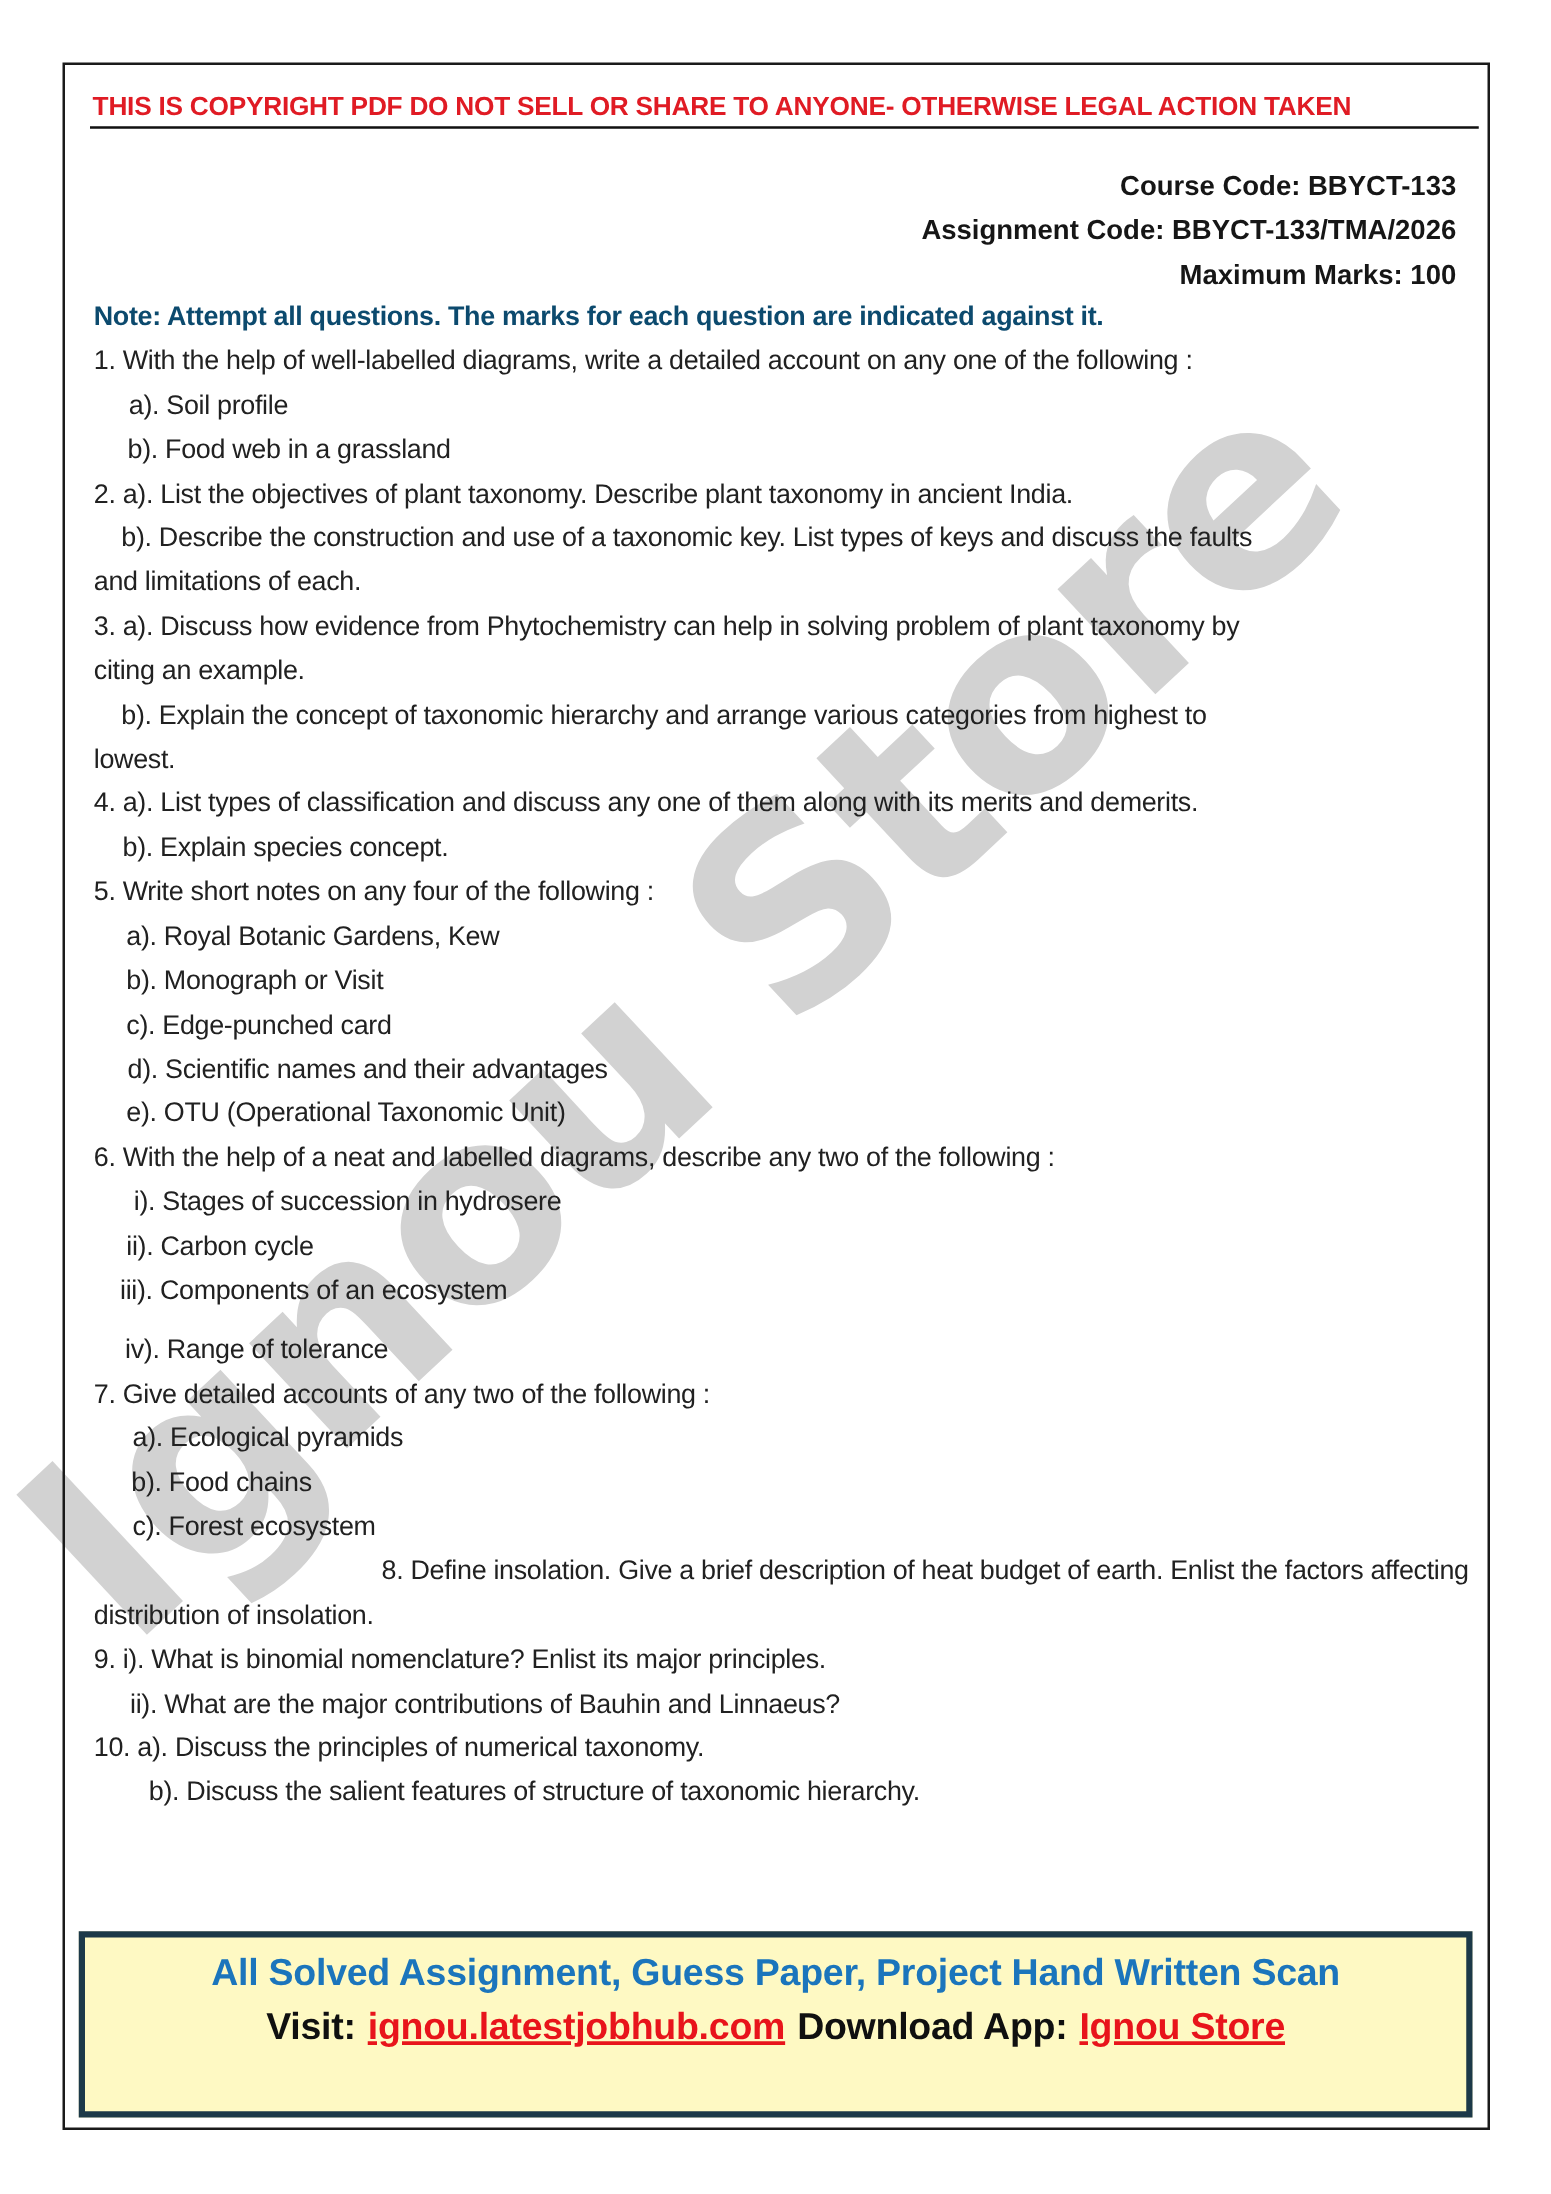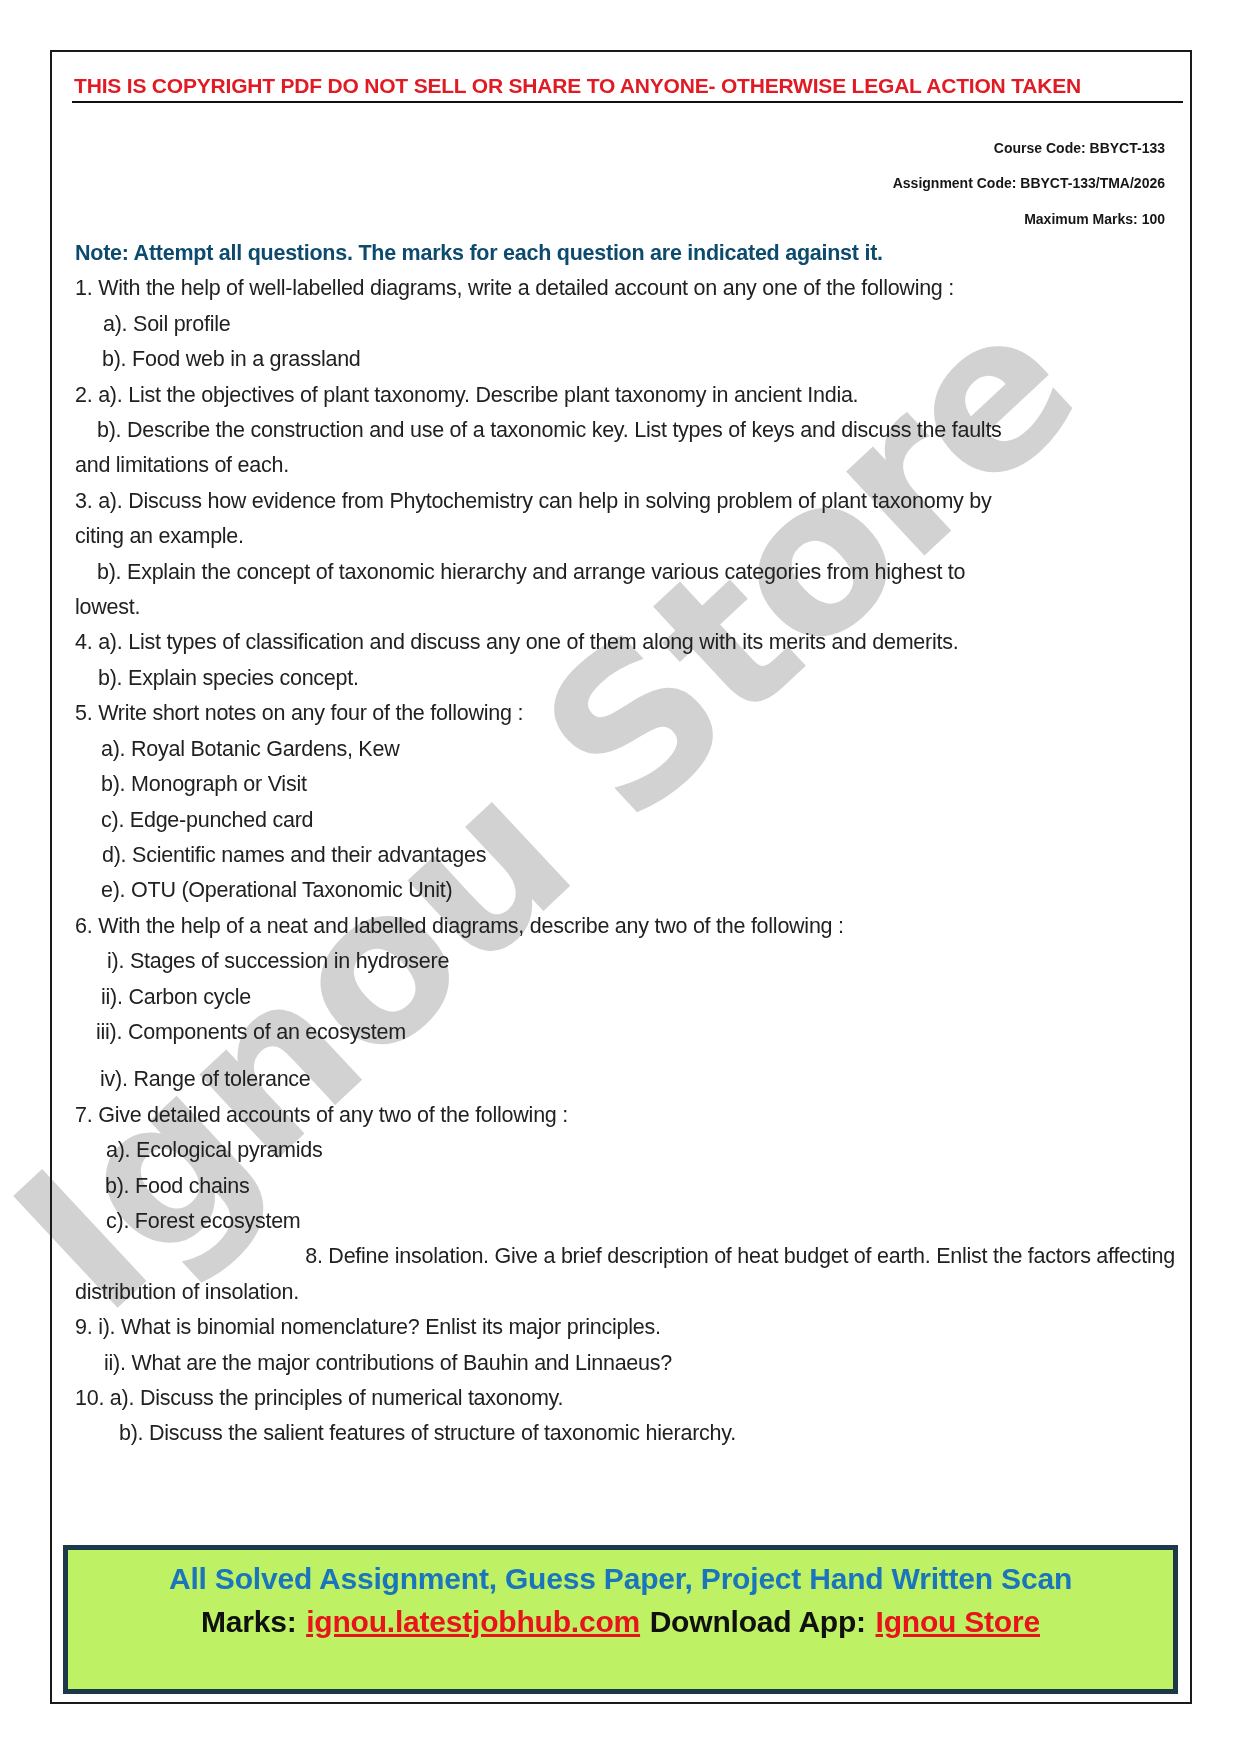--- a/index.html
+++ b/index.html
@@ -22,32 +22,32 @@
     position:absolute; left:52px; top:74px; width:1051px; z-index:2;
     text-align:center; color:#e01b24; font-weight:bold; font-size:21px;
     letter-spacing:-0.2px;
   }
   .banner-rule {
     position:absolute; left:72px; top:101px; width:1111px; height:2px;
     background:#111; z-index:2;
   }
   .header-block {
     position:absolute; right:76px; top:131px; z-index:2;
-    text-align:right; font-weight:bold; font-size:14px; line-height:35.4px;
+    text-align:right; font-weight:bold; font-size:22px; line-height:35.4px;
     color:#161616;
   }
   .content {
     position:absolute; left:75px; top:236px; width:1100px; z-index:2;
     font-size:21.5px; line-height:35.4px; letter-spacing:-0.25px;
     white-space:nowrap; color:#212121;
   }
   .q-line.bold { font-weight:bold; color:#0c4a6e; }
   .footer-box {
     position:absolute; left:63px; top:1545px; width:1115px; height:149px;
-    border:5px solid #1c3949; background:#bef264; z-index:2;
+    border:5px solid #1c3949; background:#fef9c3; z-index:2;
     text-align:center; padding-top:7px;
   }
   .footer-line { font-weight:bold; font-size:30px; line-height:43px; letter-spacing:-0.2px; }
   .footer-blue { color:#1b75bc; }
   .footer-mixed { color:#101010; }
   .footer-link { color:#e8141b; text-decoration:underline; cursor:pointer; }
   .sp { display:inline-block; width:0.32em; }
 </style>
 </head>
 <body>
@@ -98,15 +98,15 @@
     <div class="q-line" style="padding-left: 0px;">distribution of insolation.</div>
     <div class="q-line" style="padding-left: 0px;">9. i). What is binomial nomenclature? Enlist its major principles.</div>
     <div class="q-line" style="padding-left: 29px;">ii). What are the major contributions of Bauhin and Linnaeus?</div>
     <div class="q-line" style="padding-left: 0px;">10. a). Discuss the principles of numerical taxonomy.</div>
     <div class="q-line" style="padding-left: 44px;">b). Discuss the salient features of structure of taxonomic hierarchy.</div>
   </div>
 
 <div class="footer-box">
   <div class="footer-line footer-blue">All Solved Assignment, Guess Paper, Project Hand Written Scan</div>
   <div class="footer-line footer-mixed">
-    <span>Marks:</span><span class="sp"></span><span class="footer-link">ignou.latestjobhub.com</span><span class="sp"></span><span>Download App:</span><span class="sp"></span><span class="footer-link">Ignou Store</span>
+    <span>Visit:</span><span class="sp"></span><span class="footer-link">ignou.latestjobhub.com</span><span class="sp"></span><span>Download App:</span><span class="sp"></span><span class="footer-link">Ignou Store</span>
   </div>
 </div>
 
 </body></html>

